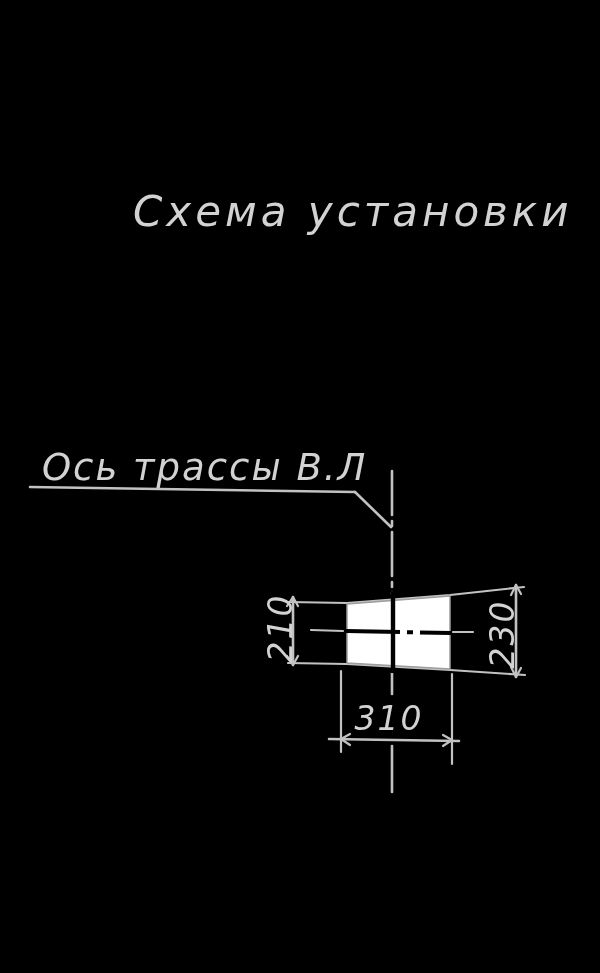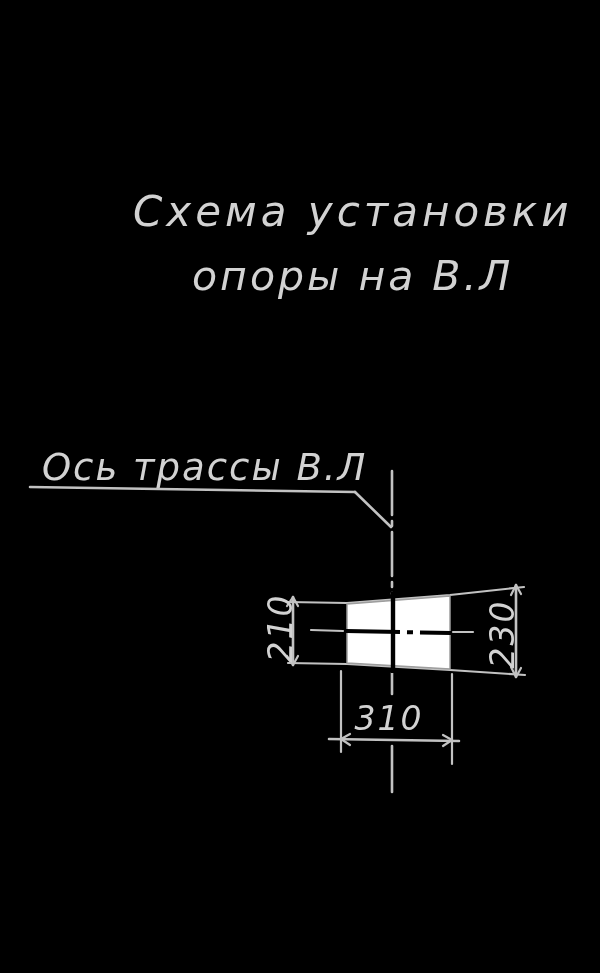--- a/index.html
+++ b/index.html
@@ -39,21 +39,20 @@
   .blk{stroke:var(--divider);fill:none;stroke-linecap:butt;}
   .obj{fill:var(--support-fill);stroke:#9d9d9d;stroke-width:1.5;}
 </style>
 </head>
 <body style="background: rgb(0, 0, 0);">
 
 <div class="stage">
 
   <div class="title-line title-1">Схема установки</div>
 
-  <div class="title-line title-2">опоры на В.Л</div>
 
   <svg class="schematic" width="600" height="973" viewBox="0 0 600 973">
 
     <text class="lbl" x="42" y="480">Ось трассы В.Л</text>
     <polyline class="ln" points="30,487 355,492"></polyline>
     <polyline class="ln" points="355,492 391,527"></polyline>
 
     <g>
       <line class="ln" x1="392" y1="471" x2="392" y2="594" stroke-dasharray="44 6 5 6"></line>
       <line class="ln" x1="392" y1="673" x2="392" y2="694"></line>

